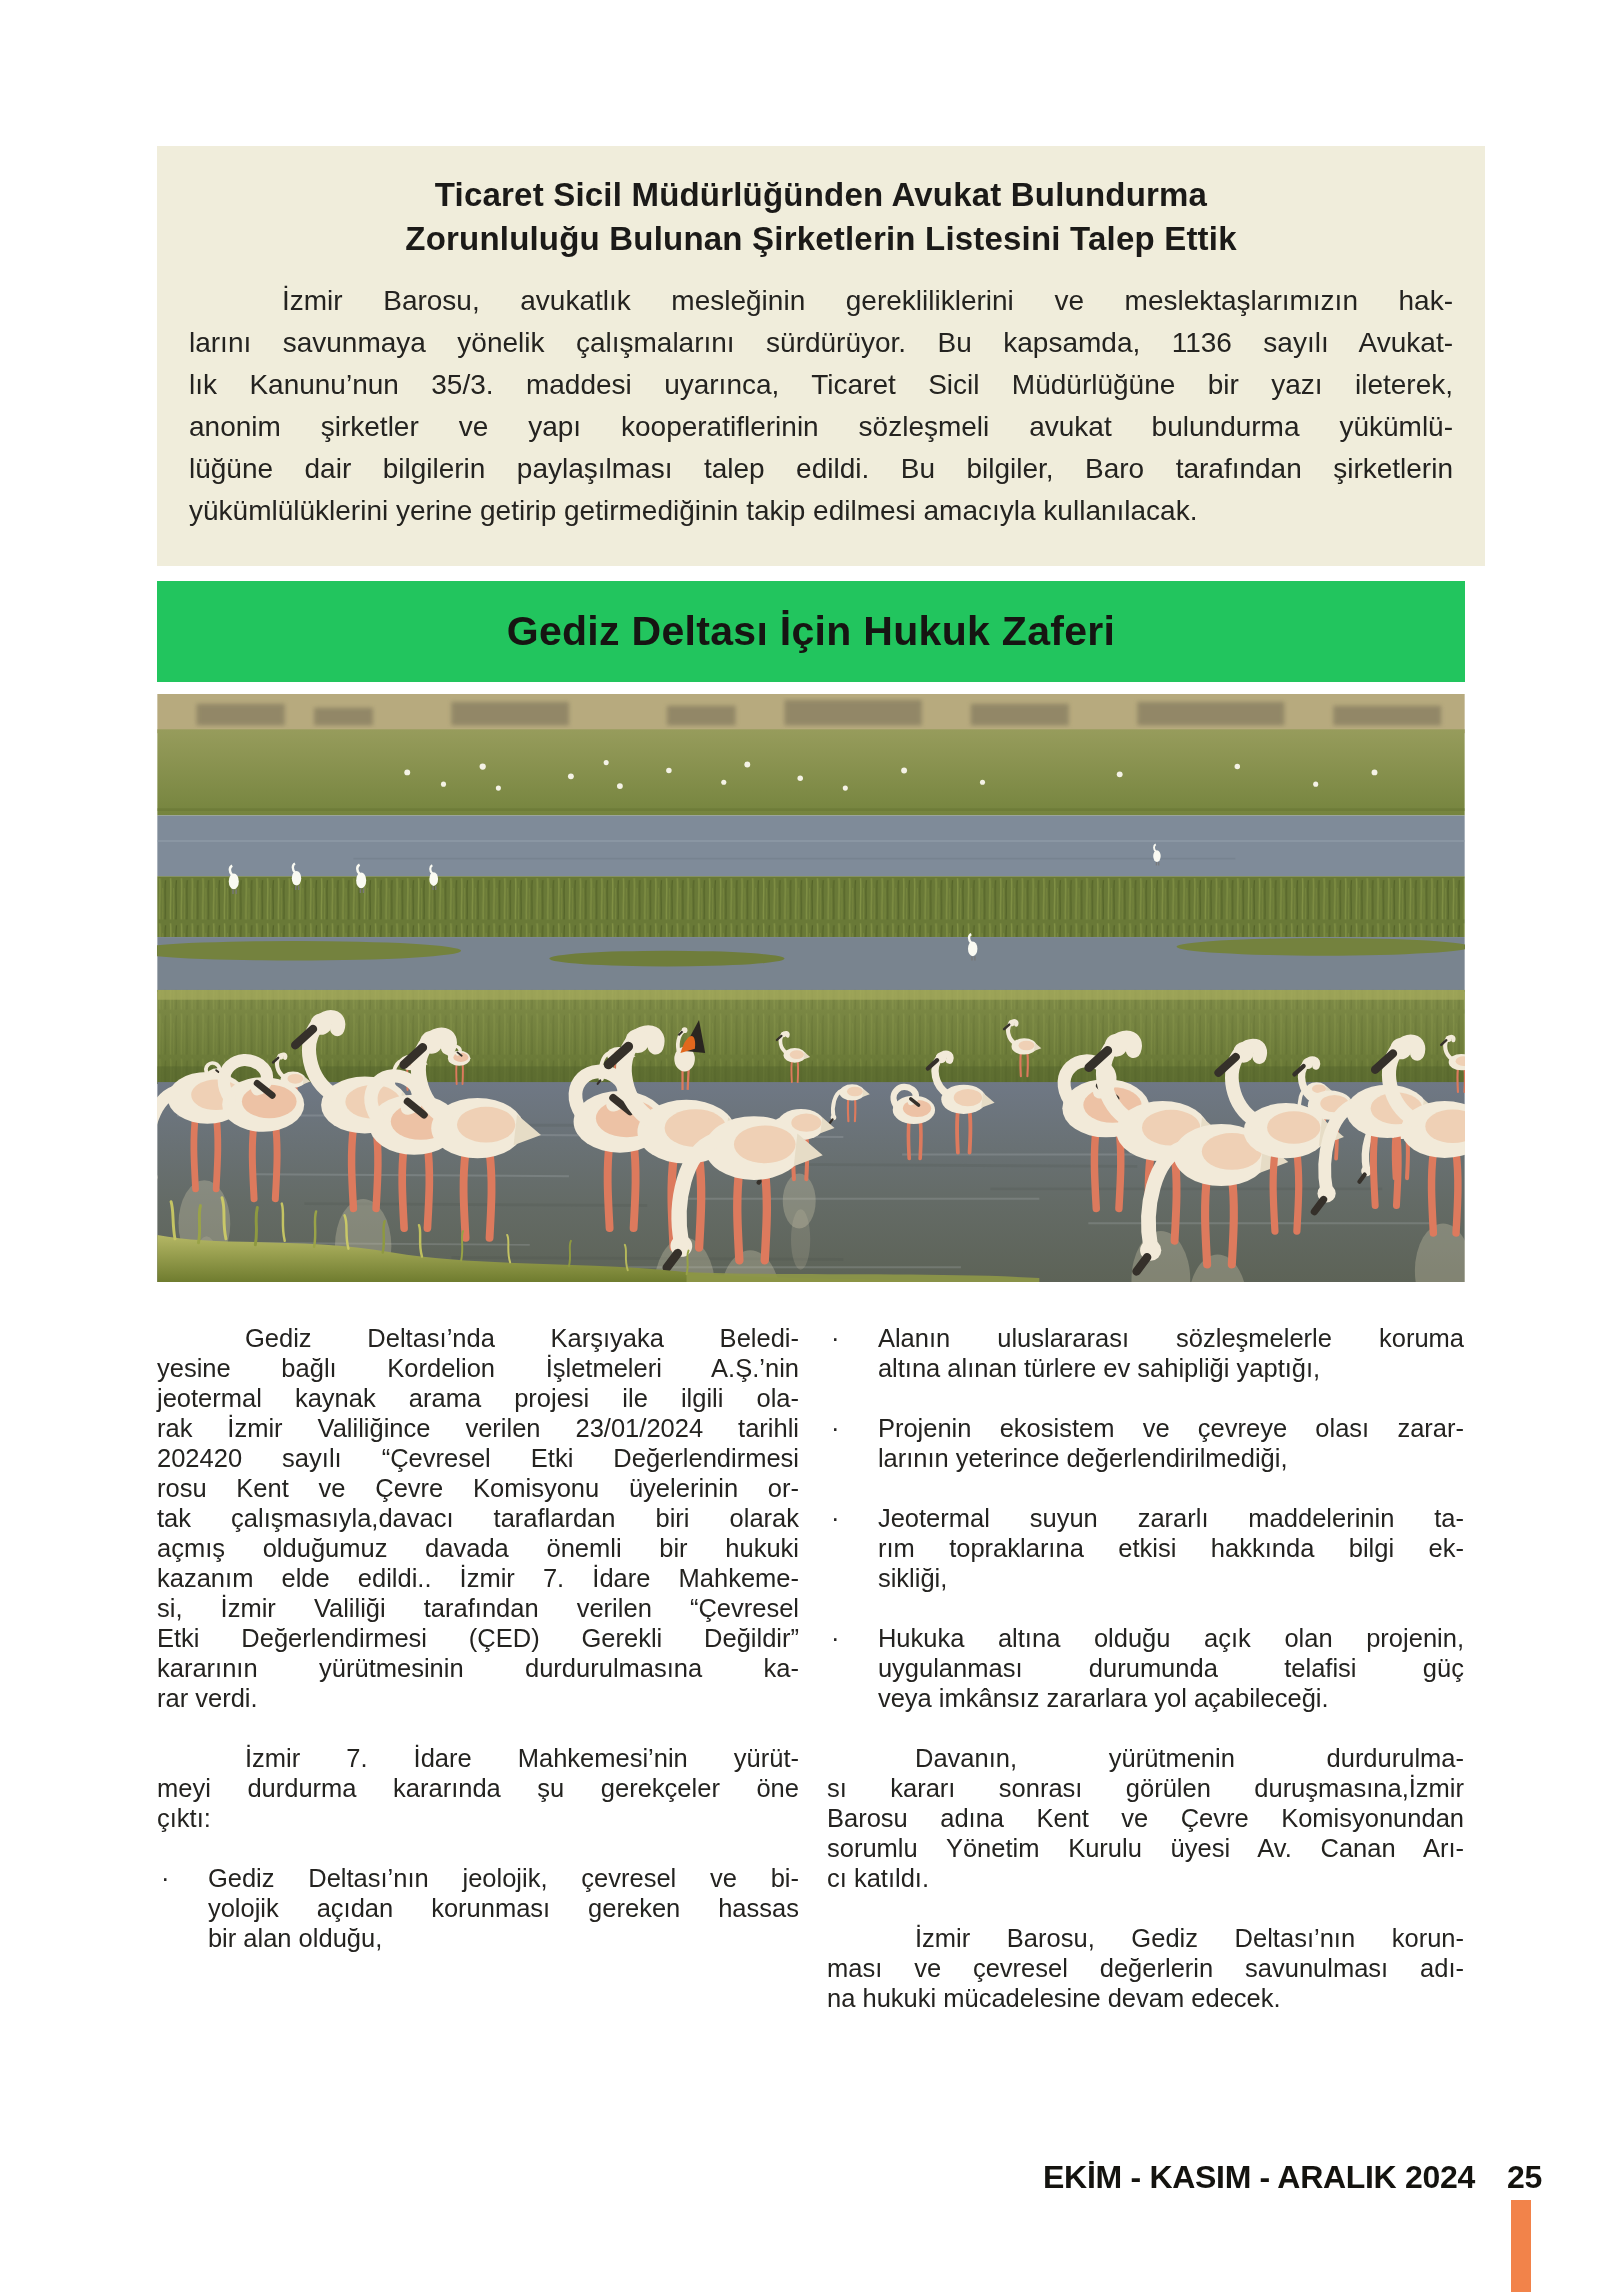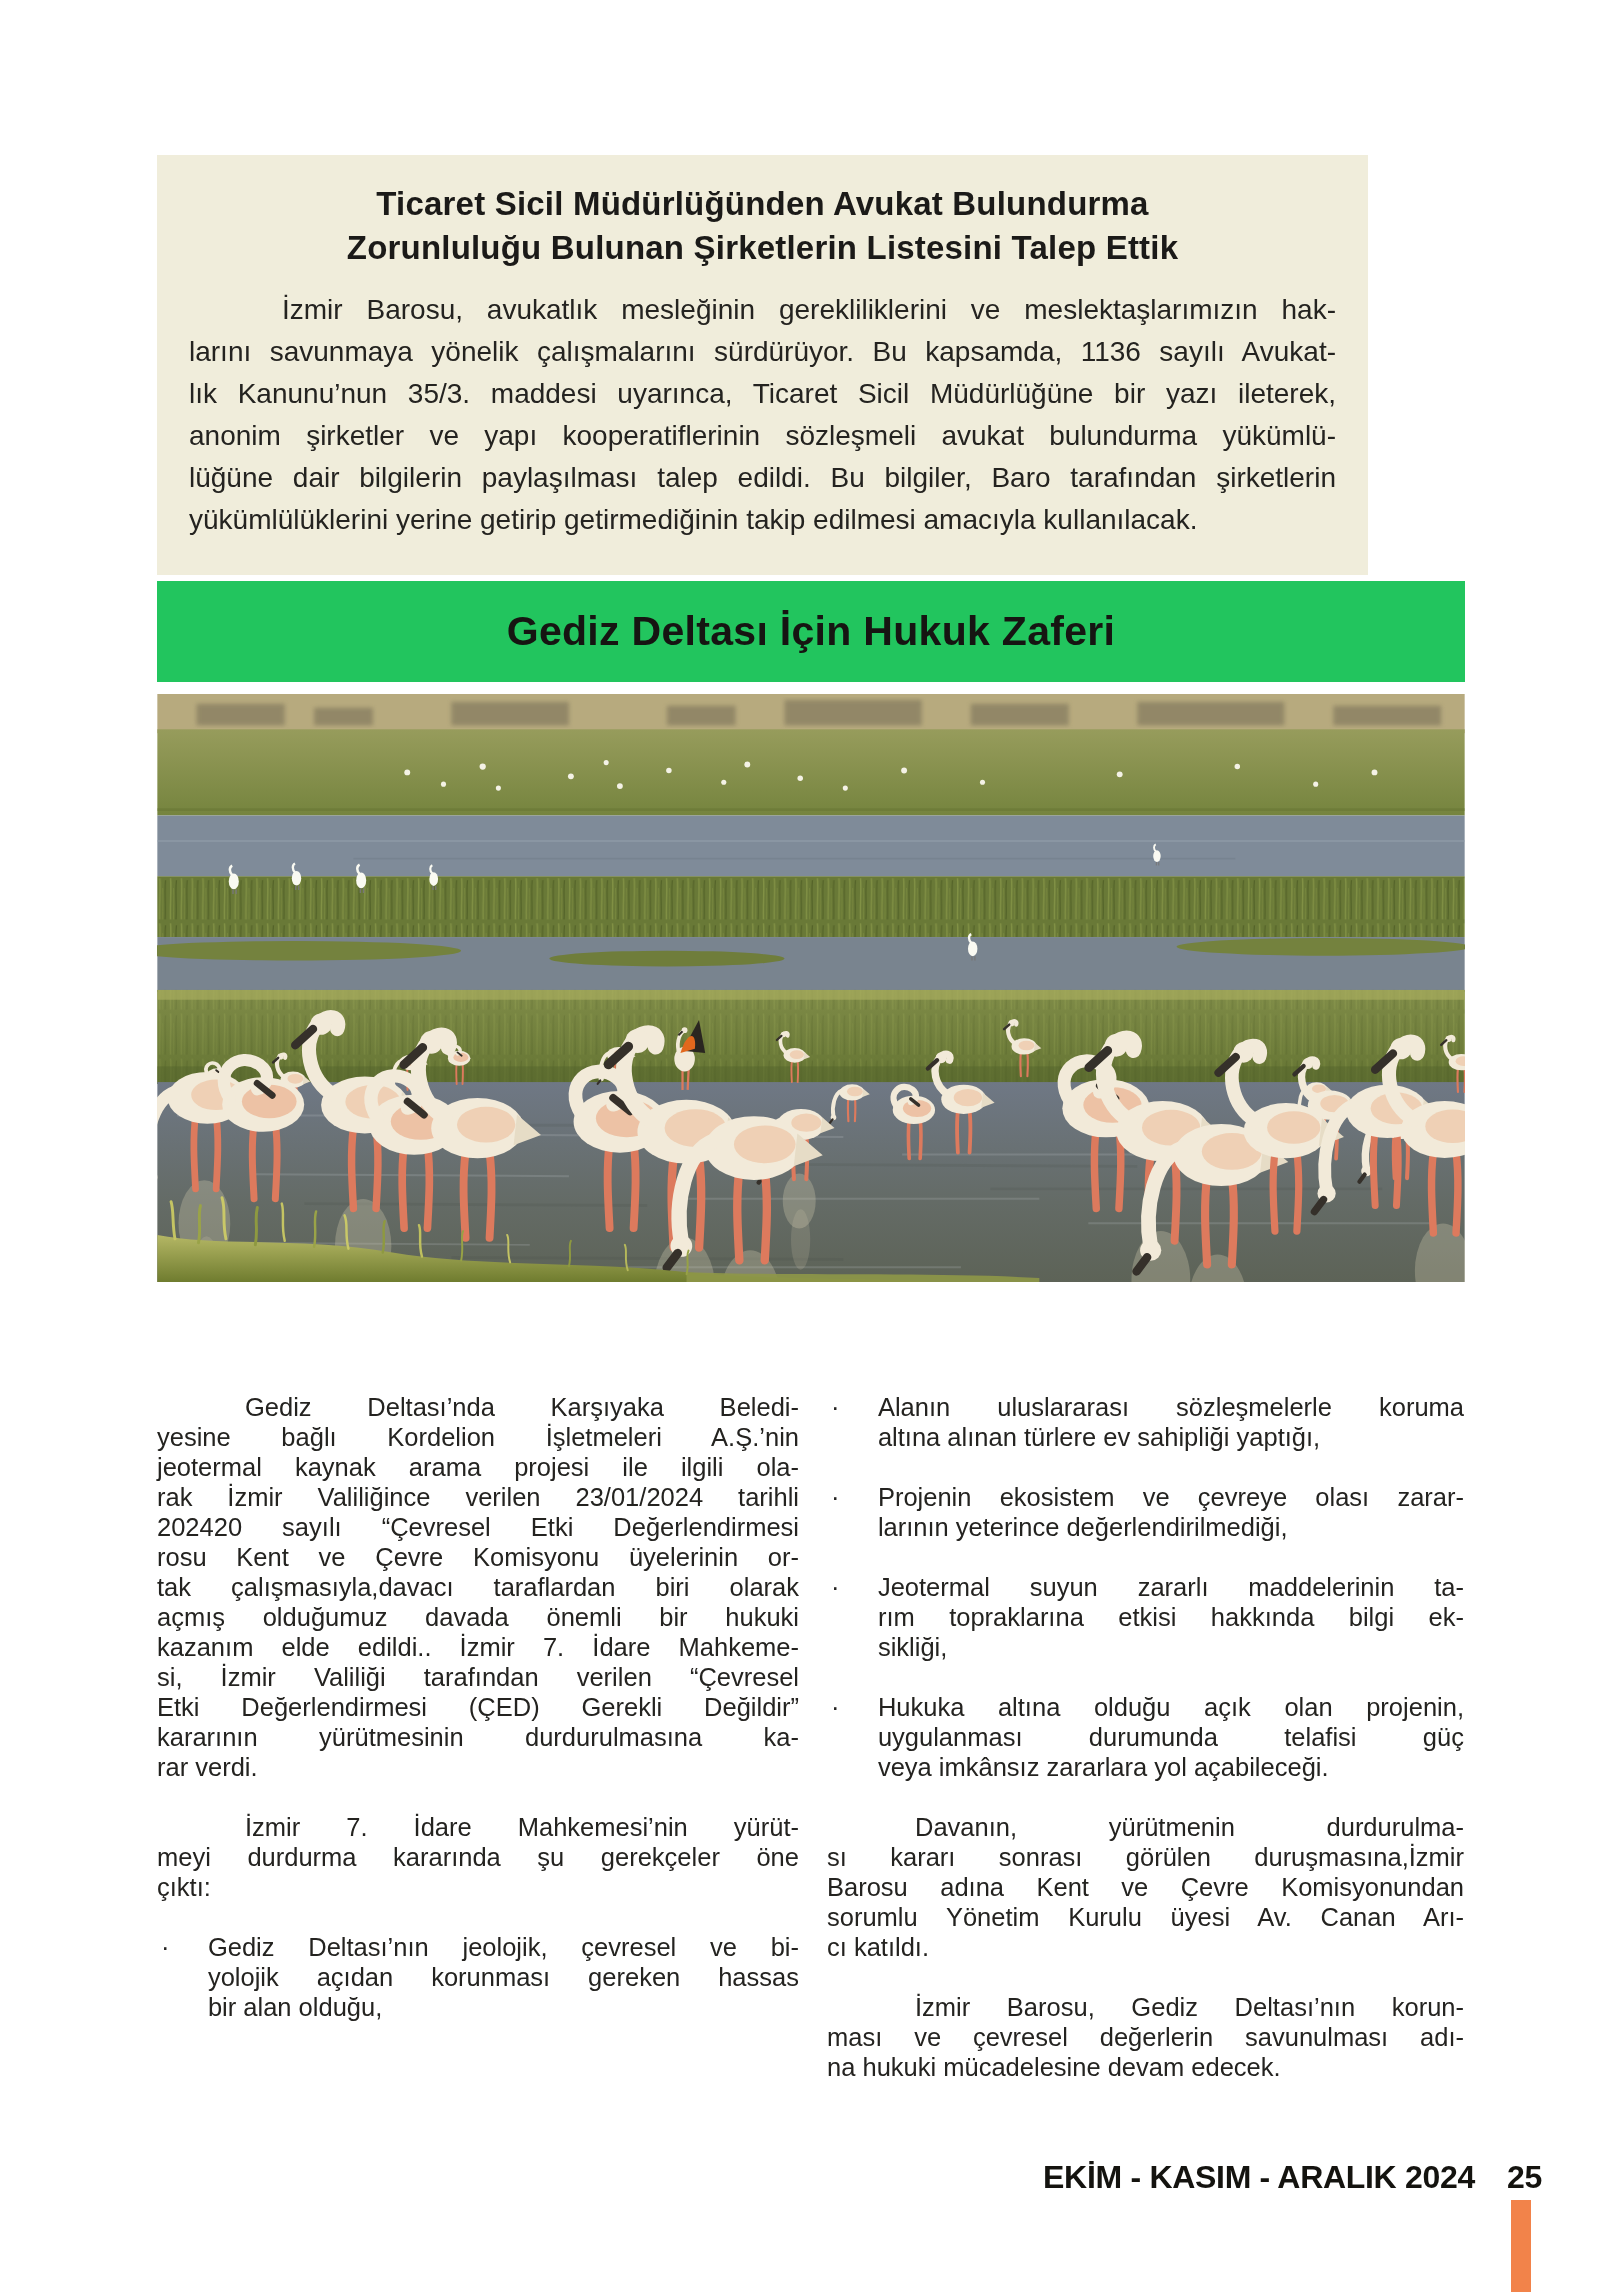--- a/index.html
+++ b/index.html
@@ -1,37 +1,37 @@
 <!DOCTYPE html>
 <html><head>
 <meta charset="utf-8">
 <style>
   html,body{margin:0;padding:0;background:#ffffff;}
   body{width:1621px;height:2293px;position:relative;overflow:hidden;
        font-family:"Liberation Sans","DejaVu Sans",sans-serif;color:#201f1d;}
   .page{position:absolute;inset:0;}
 
   
-  .notice-box{position:absolute;left:157px;top:155px;width:1211px;height:420px;
+  .notice-box{position:absolute;left:157px;top:146px;width:1328px;height:420px;
               background:#f0eddb;box-sizing:border-box;padding:26.5px 32px 0 32px;}
   .notice-title{font-weight:bold;font-size:33px;line-height:44px;text-align:center;
                 letter-spacing:0.2px;color:#1b1a18;}
   .notice-body{margin-top:19.6px;font-size:28px;line-height:42px;color:#242320;}
 
   
   .banner{position:absolute;left:157px;top:581px;width:1308px;height:101px;background:#22c55e;
           display:flex;align-items:center;justify-content:center;}
   .banner-title{font-weight:bold;font-size:41px;color:#161512;letter-spacing:0.3px;}
 
   
   .photo{position:absolute;left:157px;top:694px;width:1308px;height:588px;overflow:hidden;}
   .photo svg{display:block;}
 
   
-  .columns{position:absolute;left:157px;top:1392px;width:1308px;display:flex;}
+  .columns{position:absolute;left:157px;top:1323px;width:1308px;display:flex;}
   .col{font-size:25.5px;line-height:30px;color:#242320;}
   .col-left{width:642px;margin-right:28px;}
   .col-right{width:637px;}
   .para{margin:0 0 30px 0;}
   .bullet{display:flex;margin:0 0 30px 0;}
   .bullet .marker{flex:none;width:47px;padding-left:3.9px;}
   .bullet .btext{flex:1;}
 
   
   .ln{text-align:justify;text-align-last:justify;}

